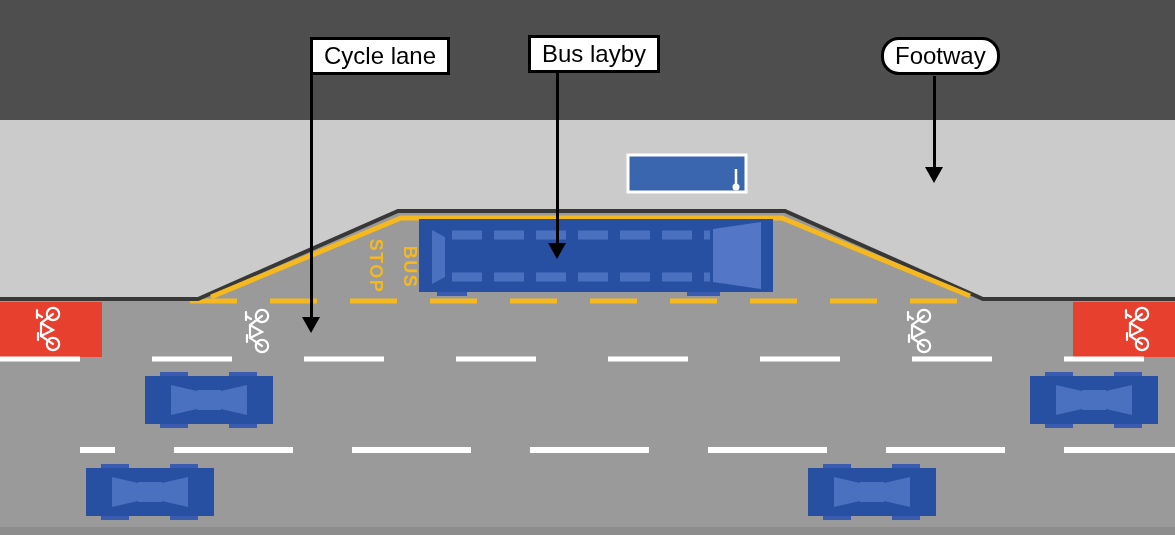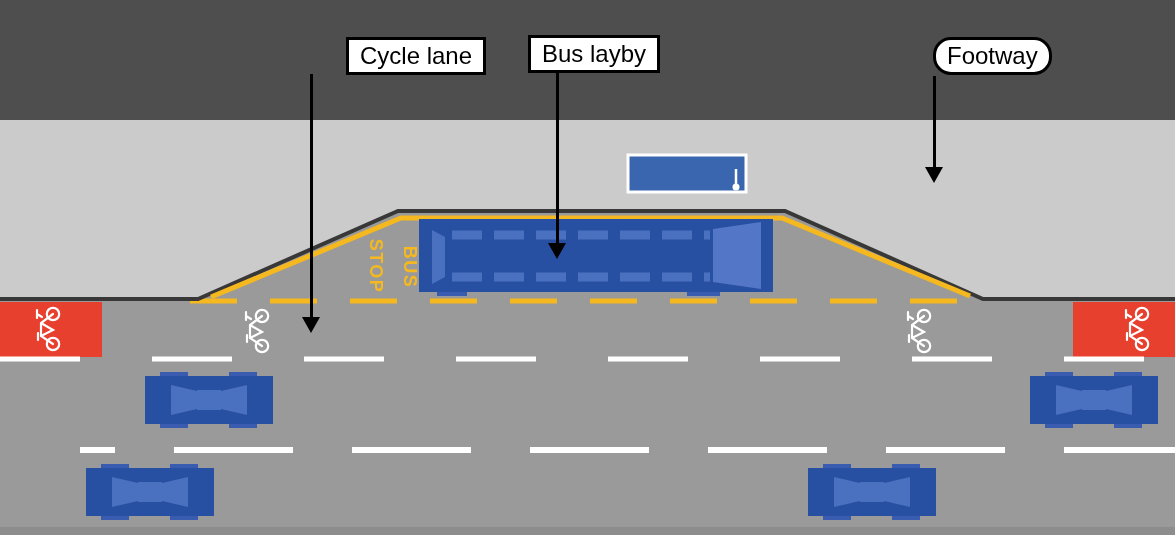--- a/index.html
+++ b/index.html
@@ -13,23 +13,23 @@
   .road{position:absolute;left:0;top:301px;width:1175px;height:234px;background:#9A9A9A;}
   .road-bottom{position:absolute;left:0;top:527px;width:1175px;height:8px;background:#8D8D8D;}
   
   #scene{position:absolute;left:0;top:0;width:1175px;height:535px;}
   
   .label-box{
     position:absolute;background:#FFFFFF;border:3px solid #000;
     font-size:24px;line-height:30px;color:#000;padding:1px 11px;white-space:nowrap;
     z-index:30;
   }
-  .lbl-cycle{left:310px;top:37px;margin-left:36px;}
+  .lbl-cycle{left:310px;top:37px;}
   .lbl-layby{left:528px;top:35px;}
-  .lbl-footway{left:933px;top:37px;border-radius:18px;}
+  .lbl-footway{left:881px;top:37px;border-radius:18px;}
   .arrow-line{position:absolute;width:3px;background:#000;z-index:20;}
   .al-cycle{left:310px;top:74px;height:244px;}
   .al-layby{left:556px;top:72px;height:172px;}
   .al-footway{left:933px;top:76px;height:92px;}
   .arrow-head{
     position:absolute;width:0;height:0;z-index:20;
     border-left:9px solid transparent;border-right:9px solid transparent;
     border-top:16px solid #000;
   }
   .ah-cycle{left:302px;top:317px;}

